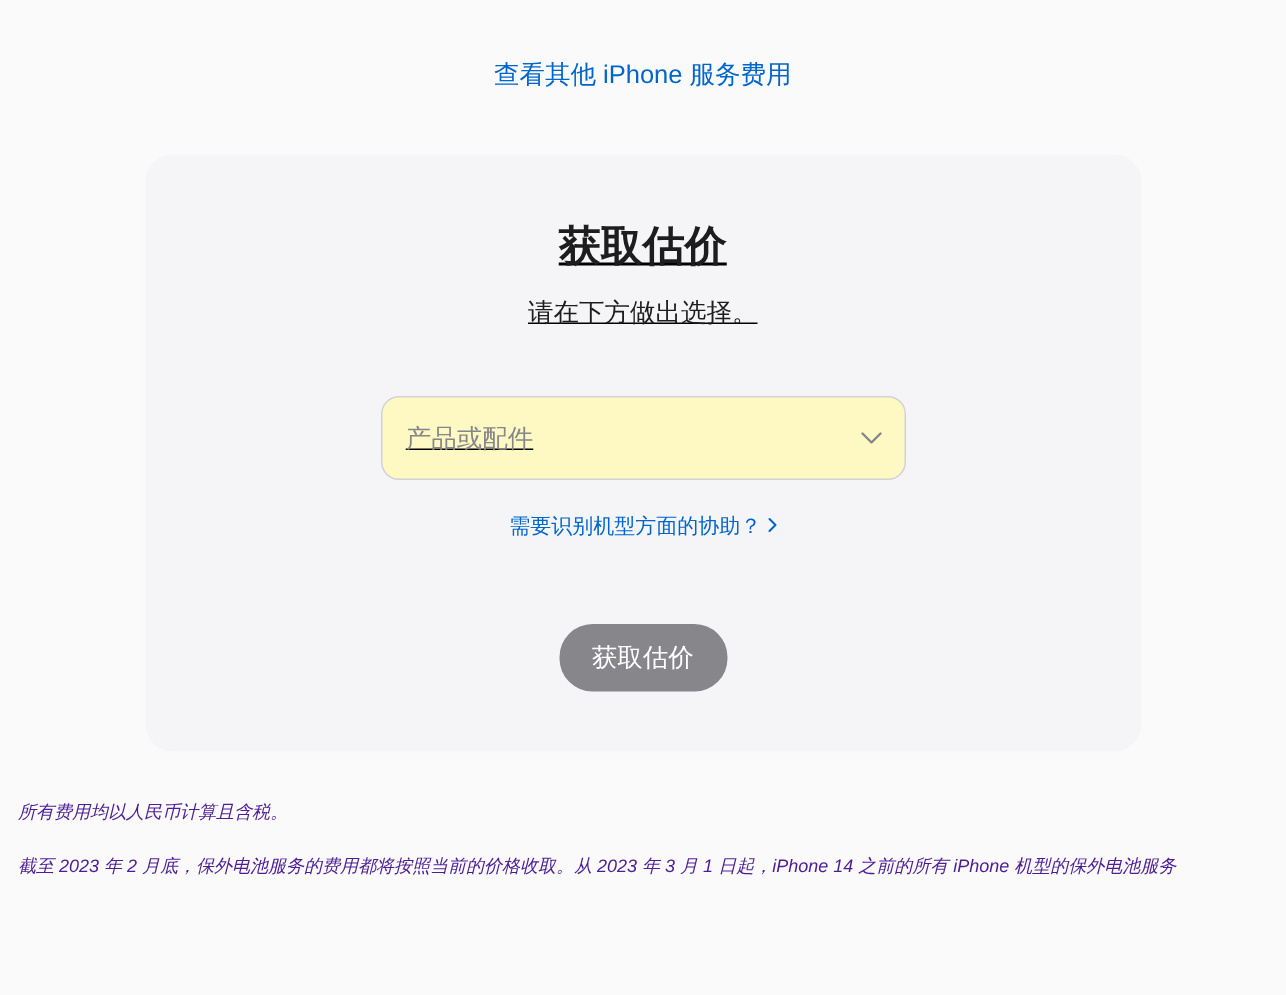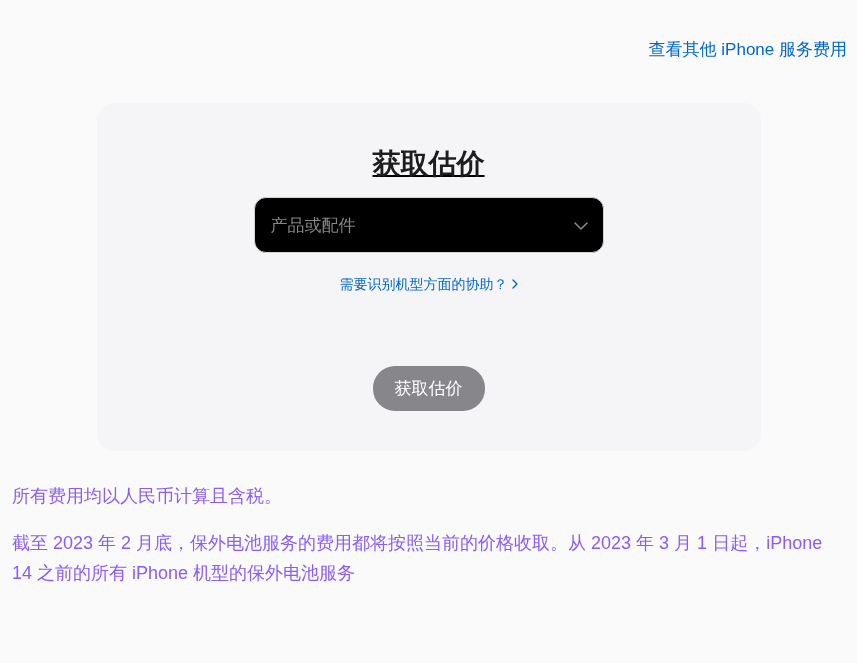--- a/index.html
+++ b/index.html
@@ -12,21 +12,21 @@
       background: #fafafa;
       width: 857px;
       height: 663px;
       overflow: hidden;
     }
     .container {
       width: 100%;
       padding: 0 10px;
     }
     .top-link {
-      text-align: right;
+      text-align: center;
       padding: 38px 0 42px 0;
     }
     .top-link a {
       color: #0066cc;
       font-size: 17px;
       text-decoration: none;
       cursor: pointer;
     }
     .card {
       background: #f5f5f7;
@@ -52,21 +52,21 @@
       position: relative;
       width: 350px;
       margin: 0 auto 22px auto;
     }
     .select-wrapper:last-of-type {
       margin-bottom: 18px;
     }
     .select-input {
       width: 100%;
       height: 56px;
-      background: #000000;
+      background: #fef9c3;
       border: 1px solid #d2d2d7;
       border-radius: 12px;
       font-size: 17px;
       color: #86868b;
       padding: 0 44px 0 16px;
       appearance: none;
       cursor: pointer;
       text-align: left;
       display: flex;
       align-items: center;
@@ -80,55 +80,57 @@
       color: #86868b;
     }
     .help-link {
       color: #0066cc;
       font-size: 14px;
       text-decoration: none;
       cursor: pointer;
       display: inline-flex;
       align-items: center;
       gap: 4px;
-      margin-bottom: 72px;
+      margin-bottom: 56px;
     }
     .help-link .chev-right {
       font-size: 12px;
     }
     .estimate-btn {
       background: #86868b;
       color: #ffffff;
       font-size: 17px;
       border: none;
       border-radius: 22px;
       padding: 11px 22px;
       cursor: pointer;
     }
     .footer-text {
       margin-top: 30px;
       padding: 0 2px;
     }
     .footer-line {
-      font-size: 18px;
-      color: #8b5cf6;
+      font-size: 12px;
+      color: #4c1d95;
       line-height: 1.7;
       margin-bottom: 16px;
+      font-style: italic;
     }
   </style>
 </head>
 <body>
 
 <div class="container">
   <div class="top-link">
     <a>查看其他 iPhone 服务费用</a>
   </div>
 
   <div class="card">
     <h2 class="card-title">获取估价</h2>
+    <p class="card-subtitle">请在下方做出选择。</p>
 
     <div class="select-wrapper">
       <div class="select-input">
         <span>产品或配件</span>
       </div>
       <span class="chevron-icon">
         <svg width="14" height="8" viewBox="0 0 14 8" fill="none">
           <path d="M1 1L7 7L13 1" stroke="#86868b" stroke-width="1.6" stroke-linecap="round" stroke-linejoin="round"></path>
         </svg>
       </span>

